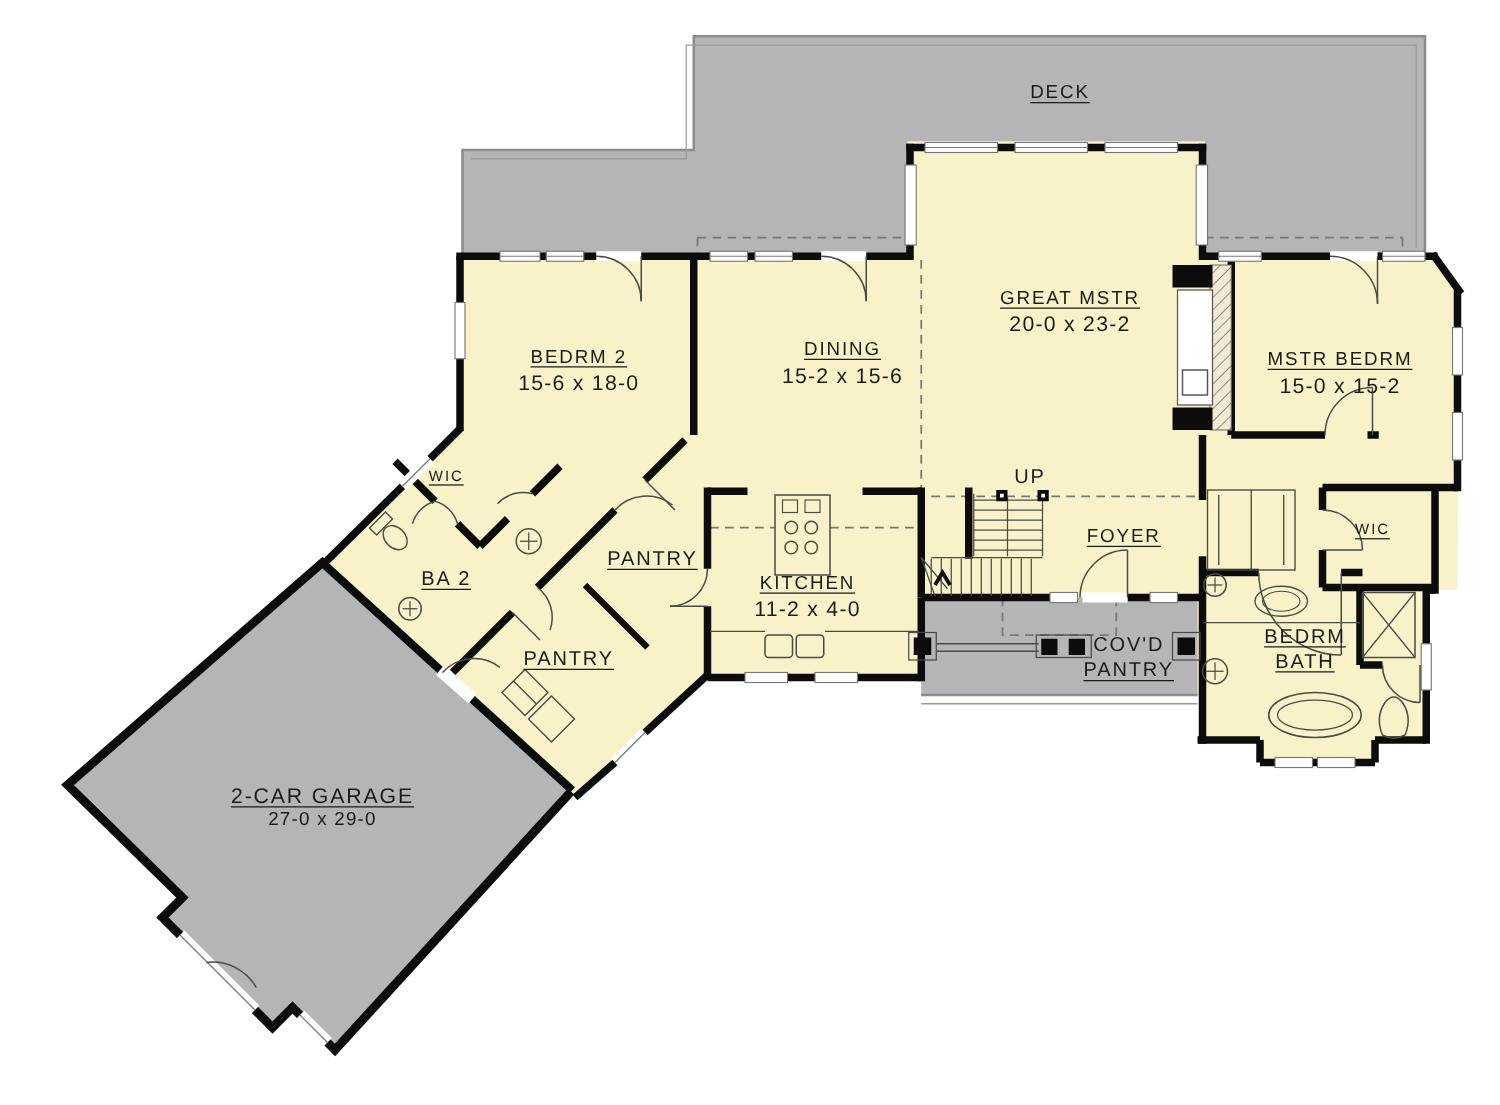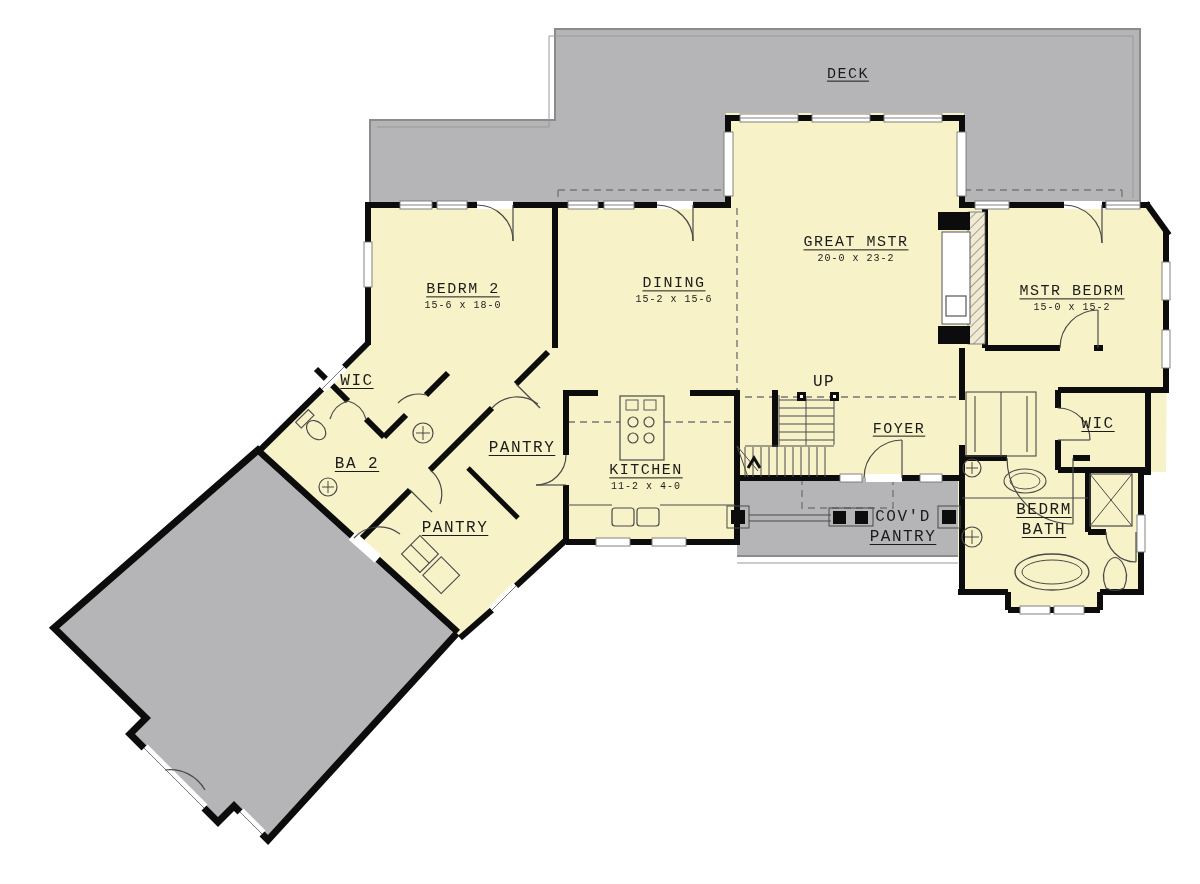--- a/index.html
+++ b/index.html
@@ -1,24 +1,24 @@
 <!DOCTYPE html>
 <html><head>
 <meta charset="utf-8">
 <style>
   html,body{margin:0;padding:0;background:#ffffff;}
   #plan{position:relative;width:1200px;height:884px;background:#ffffff;overflow:hidden;
-        font-family:Liberation Mono, monospace;}
+        font-family:Liberation Sans, sans-serif;}
   #plan svg{position:absolute;left:0;top:0;}
   .lbl{position:absolute;transform:translate(-50%,-50%);display:flex;flex-direction:column;
        align-items:center;color:#1b1b1b;white-space:nowrap;line-height:1.25;
        letter-spacing:1.5px;font-size:15px;}
   .lbl .nm{text-decoration:underline;text-underline-offset:3px;}
-  .lbl .dims{font-size:10px;letter-spacing:1px;}
-  .lbl.small{font-size:16px;}
+  .lbl .dims{font-size:17px;letter-spacing:1px;}
+  .lbl.small{font-size:12px;}
   .lbl.med{font-size:16px;}
   .lbl.big{font-size:17px;}
   .lbl.big .dims{font-size:15px;}
 </style>
 </head>
 <body>
 
 <div id="plan">
 <svg width="1200" height="884" viewBox="0 0 1200 884">
   <defs>
@@ -373,13 +373,17 @@
     <span>UP</span>
     </div>
   <div class="lbl med" style="left:903px;top:527px">
     <span>COV'D</span>
     <span class="nm">PANTRY</span>
     </div>
   <div class="lbl med" style="left:1044px;top:520px">
     <span class="nm">BEDRM</span>
     <span class="nm">BATH</span>
     </div>
+  <div class="lbl big" style="left:258px;top:646px">
+    <span class="nm">2-CAR GARAGE</span>
+    <span class="dims">27-0 x 29-0</span>
+    </div>
 </div>
 
 </body></html>

